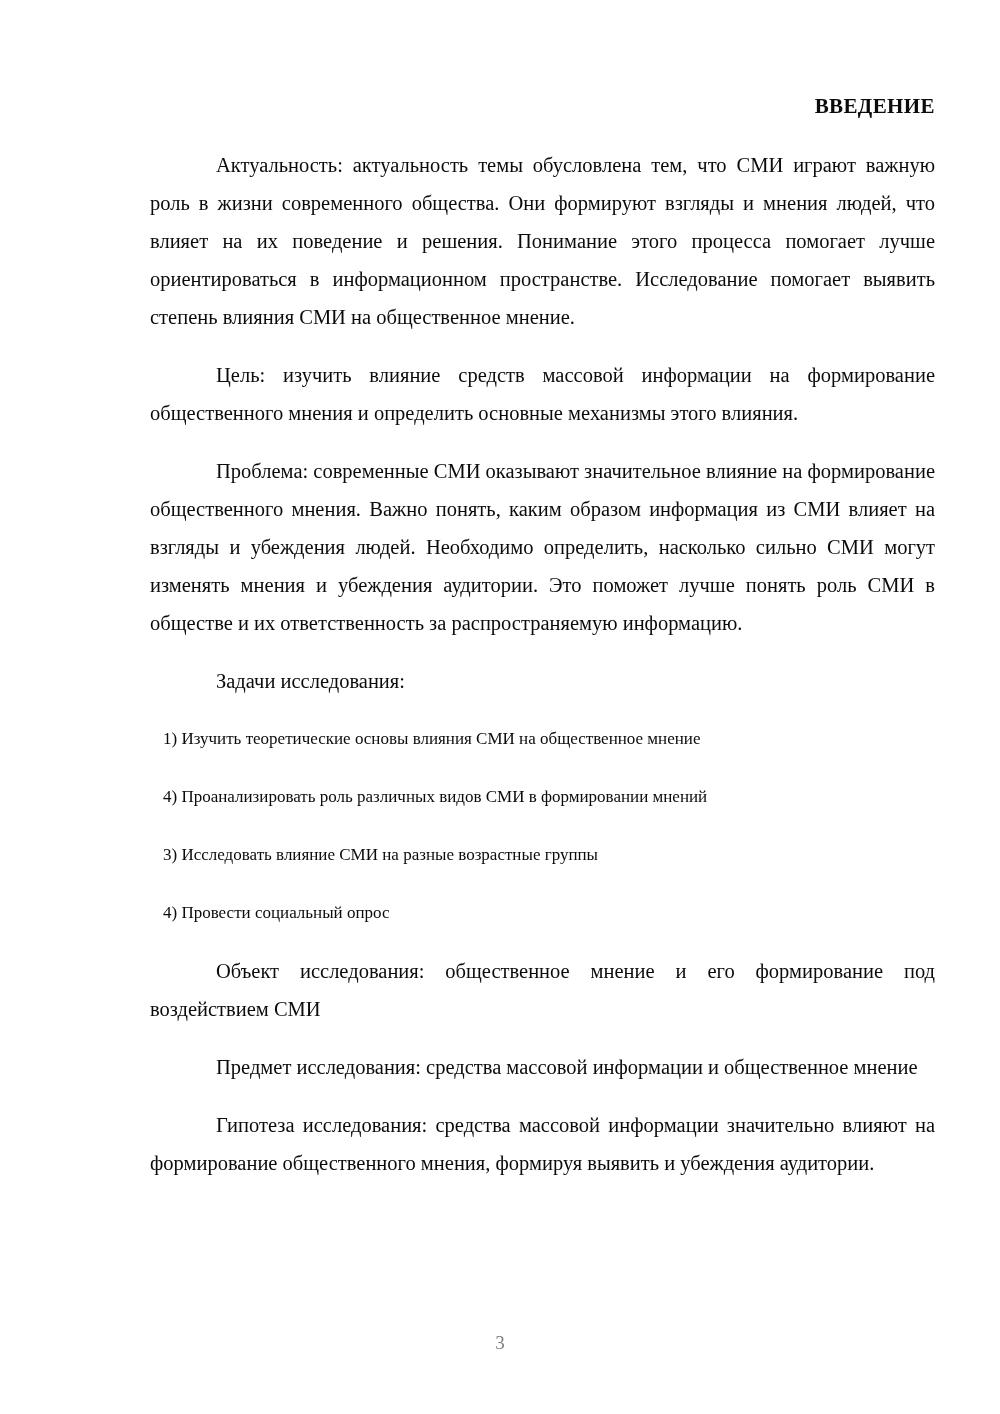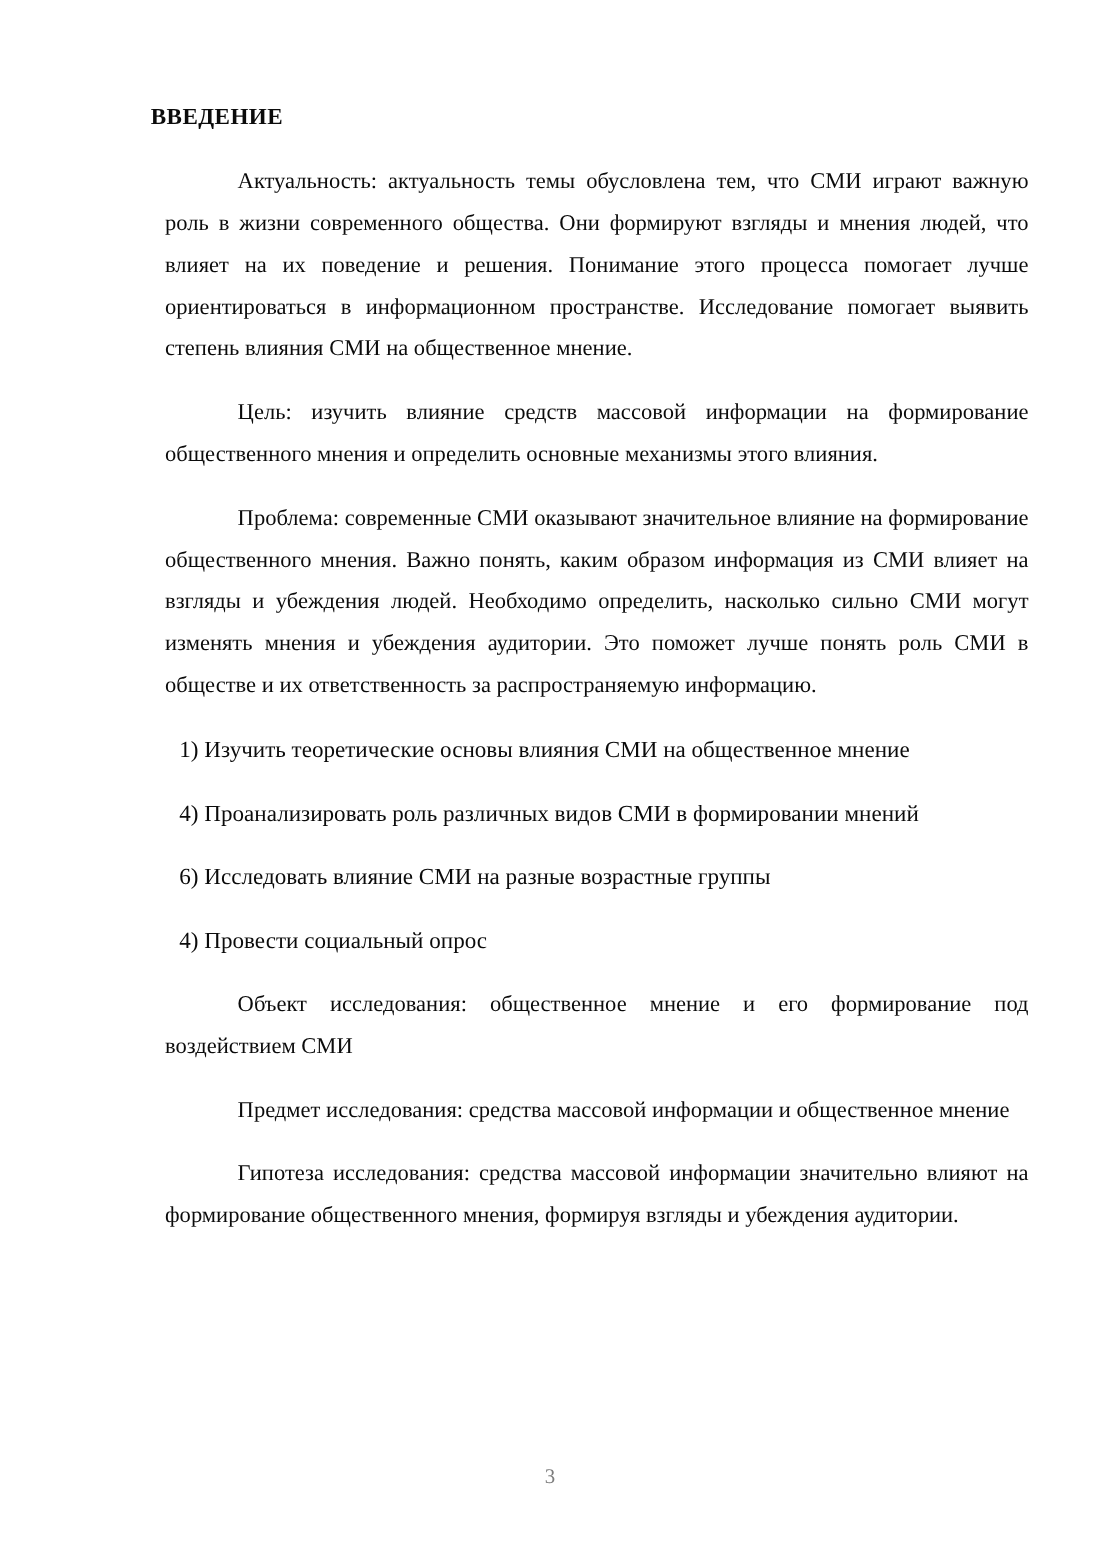--- a/index.html
+++ b/index.html
@@ -23,21 +23,21 @@
   .content {
     position: absolute;
     left: 137px;
     top: 92px;
     width: 798px;
   }
 
   .doc-title {
     font-size: 21px;
     font-weight: bold;
-    text-align: left;
+    text-align: right;
     letter-spacing: 0.4px;
     line-height: 1.35;
     margin: 0 0 26px 0;
   }
 
   .para {
     font-size: 20.5px;
     line-height: 38px;
     text-align: justify;
     text-justify: inter-word;
@@ -45,21 +45,21 @@
     margin: 0 0 20px 13px;
     hyphens: none;
   }
 
   .para:last-of-type {
     margin-bottom: 0;
   }
 
   
   .task-item {
-    font-size: 21px;
+    font-size: 17px;
     line-height: 38px;
     text-align: justify;
     text-justify: inter-word;
     text-indent: 26px;
     margin: 0 0 20px 0;
     font-family: Liberation Serif, serif;
   }
 
   
   .task-item.single {
@@ -89,33 +89,34 @@
   <div class="content">
 
     <h1 class="doc-title">ВВЕДЕНИЕ</h1>
 
     <p class="para">Актуальность: актуальность темы обусловлена тем, что СМИ играют важную роль в жизни современного общества. Они формируют взгляды и мнения людей, что влияет на их поведение и решения. Понимание этого процесса помогает лучше ориентироваться в информационном пространстве. Исследование помогает выявить степень влияния СМИ на общественное мнение.</p>
 
     <p class="para">Цель: изучить влияние средств массовой информации на формирование общественного мнения и определить основные механизмы этого влияния.</p>
 
     <p class="para">Проблема: современные СМИ оказывают значительное влияние на формирование общественного мнения. Важно понять, каким образом информация из СМИ влияет на взгляды и убеждения людей. Необходимо определить, насколько сильно СМИ могут изменять мнения и убеждения аудитории. Это поможет лучше понять роль СМИ в обществе и их ответственность за распространяемую информацию.</p>
 
+    <p class="para single-line">Задачи исследования:</p>
 
     <p class="task-item">1)  Изучить теоретические основы влияния СМИ на общественное мнение</p>
 
     <p class="task-item">4) Проанализировать роль различных видов СМИ в формировании мнений</p>
 
-    <p class="task-item single">6) Исследовать влияние СМИ на разные возрастные группы</p>
+    <p class="task-item single">3) Исследовать влияние СМИ на разные возрастные группы</p>
 
     <p class="task-item single">4) Провести социальный опрос</p>
 
 
     <p class="para">Объект исследования: общественное мнение и его формирование под воздействием СМИ</p>
 
     <p class="para">Предмет исследования: средства массовой информации и общественное мнение</p>
 
-    <p class="para">Гипотеза исследования: средства массовой информации значительно влияют на формирование общественного мнения, формируя взгляды и убеждения аудитории.</p>
+    <p class="para">Гипотеза исследования: средства массовой информации значительно влияют на формирование общественного мнения, формируя выявить и убеждения аудитории.</p>
 
   </div>
 
   <div class="page-number">3</div>
 
 </div>
 
 </body></html>

